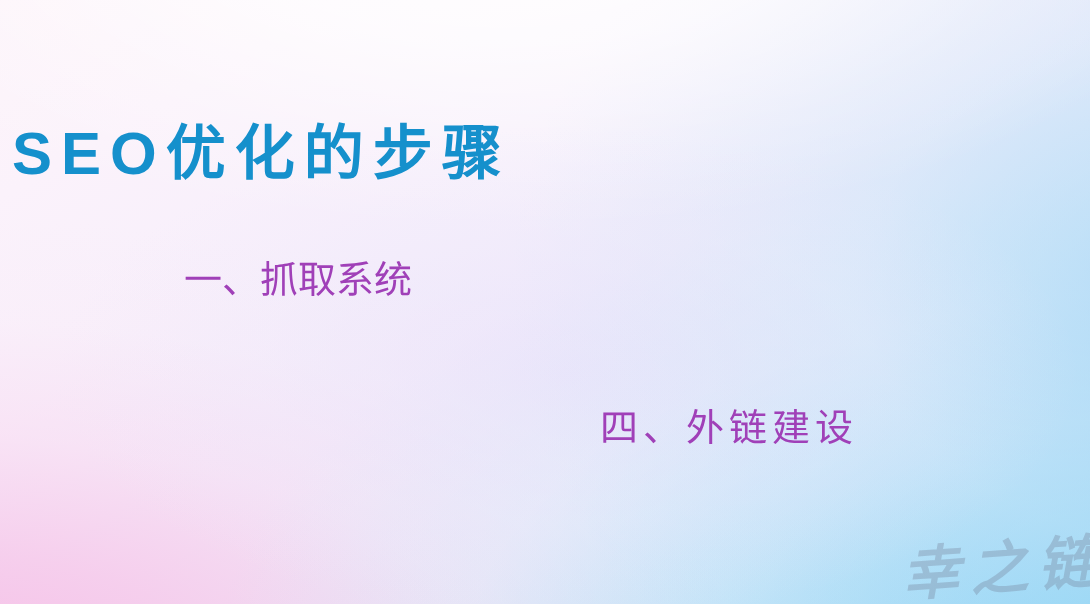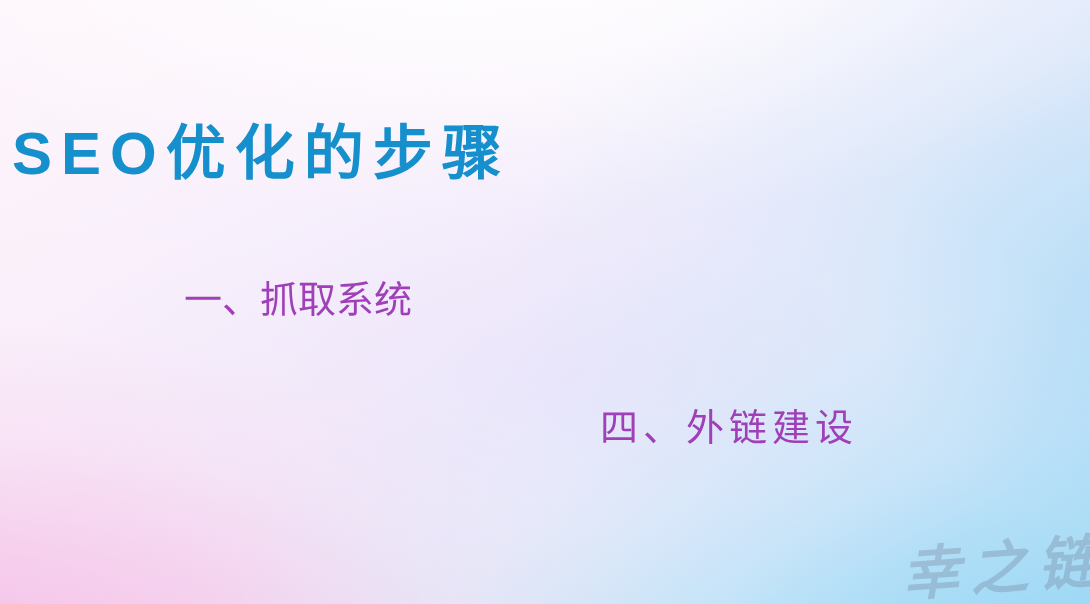--- a/index.html
+++ b/index.html
@@ -123,21 +123,20 @@
     font-size: 38px;
     line-height: 1.2;
     color: #a040b8;
     white-space: nowrap;
     display: flex;
     align-items: flex-start;
   }
 
   .step-item.col-left {
     padding-left: 34px;
-    margin-top: 20px;
   }
 
   .step-item.col-right {
     padding-left: 450px;
   }
 
   .step-item.spaced {
     letter-spacing: 5px;
   }
 

